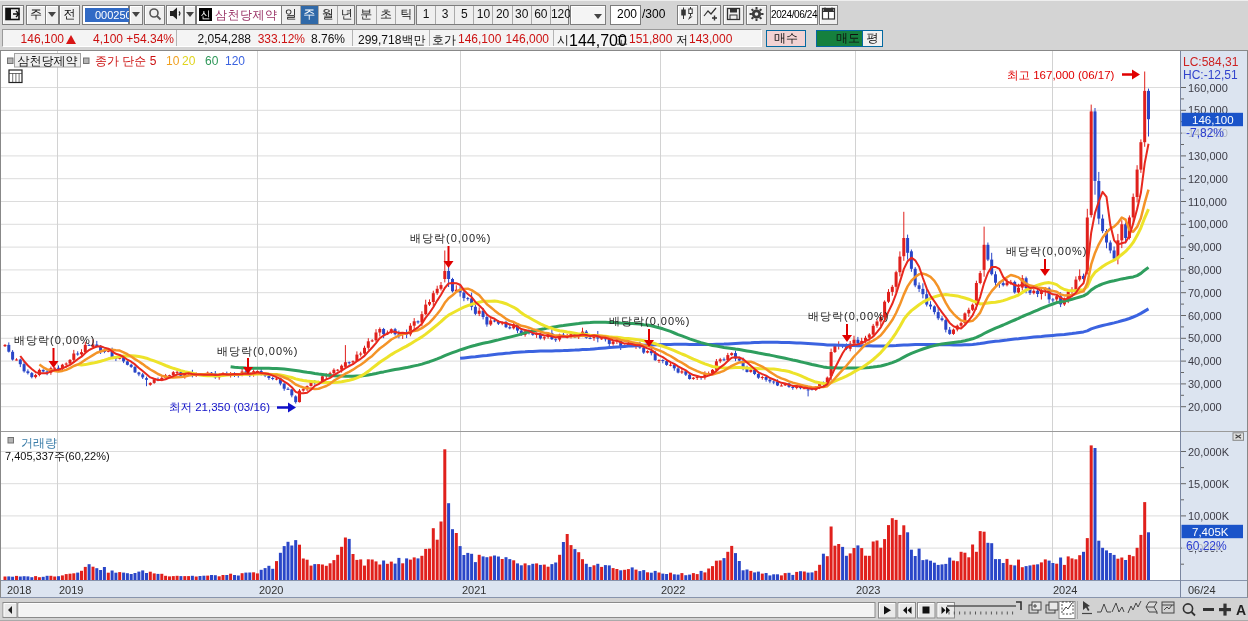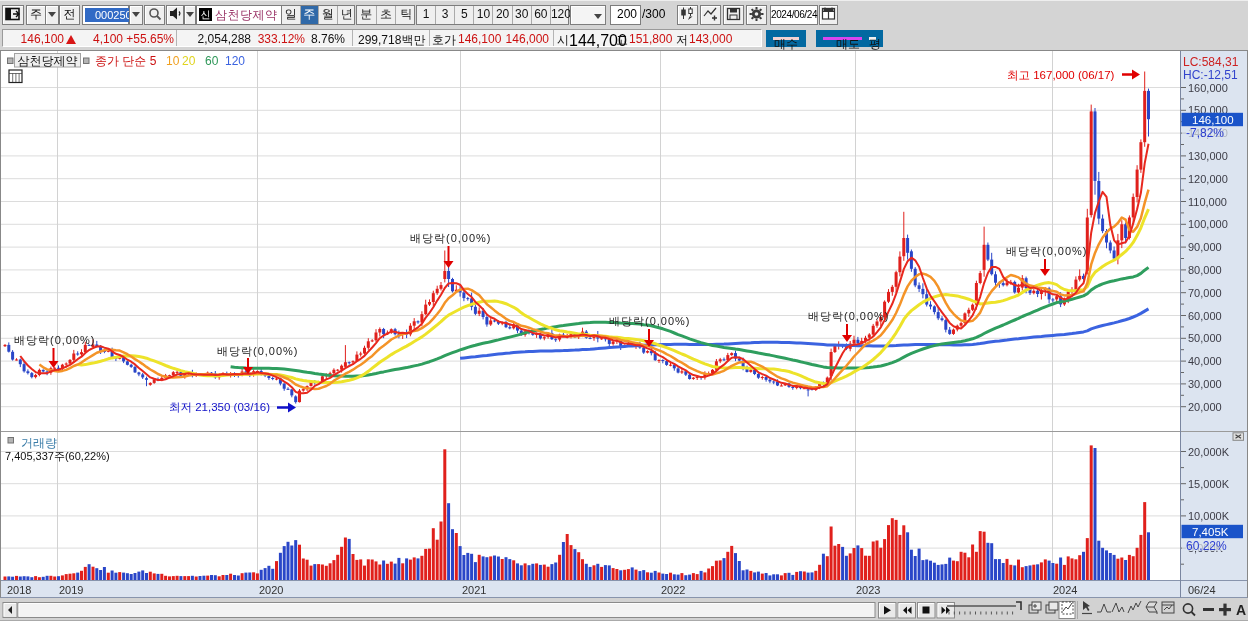--- a/index.html
+++ b/index.html
@@ -2,21 +2,21 @@
 <html><head><meta charset="utf-8"><style>
 *{margin:0;padding:0}
 body{width:1248px;height:621px;position:relative;font-family:"Liberation Sans",sans-serif;background:#d4d4d4;overflow:hidden}
 .btn{position:absolute;top:4px;height:20px;background:#efefef;border:1px solid #7d7d7d;box-sizing:border-box;font-size:12px;text-align:center;line-height:17px;color:#111;box-shadow:inset 1px 1px 0 #fff}
 .fld{position:absolute;top:4px;height:20px;background:#fff;border:1px solid #7d7d7d;box-sizing:border-box}
 .dar{display:inline-block;width:0;height:0;border-left:4px solid transparent;border-right:4px solid transparent;border-top:5px solid #444;vertical-align:middle}
 .group{position:absolute;top:4px;height:20px;background:#efefef;border:1px solid #7d7d7d;box-sizing:border-box}
 .cell{position:absolute;top:0;height:18px;font-size:12px;text-align:center;line-height:17px;color:#111;border-right:1px solid #aaa;box-sizing:border-box}
 .cell:last-child{border-right:none}
 .sel{background:#3069a8;color:#fff}
-.b2{position:absolute;top:2px;height:17px;border:7px solid #0369a1;box-sizing:border-box;font-size:12px;text-align:center;line-height:15px;color:#111}
+.b2{position:absolute;top:2px;height:17px;border:1px solid #0369a1;box-sizing:border-box;font-size:12px;text-align:center;line-height:15px;color:#111}
 </style></head>
 <body>
 <div style="position:absolute;left:0;top:0;width:1248px;height:28px;background:#d4d4d4;border-top:1px solid #eee">
     <div class="btn" style="left:2px;width:22px;"><svg width="20" height="17" viewBox="0 0 20 17">
         <rect x="3" y="2.5" width="13" height="11" fill="none" stroke="#111" stroke-width="1.6"></rect>
         <rect x="3" y="2.5" width="5" height="11" fill="#111"></rect>
         <path d="M10,8 h6 M13,5 l3,3 -3,3" stroke="#111" stroke-width="1.4" fill="none"></path>
       </svg></div>
     <div class="btn" style="left:26px;width:20px;">주</div>
     <div class="btn" style="left:45px;width:14px;"><span class="dar"></span></div>
@@ -105,36 +105,36 @@
   </div>
 <div style="position:absolute;left:0;top:28px;width:1248px;height:22px;background:#d4d4d4">
     <div style="position:absolute;left:2px;top:1px;width:760px;height:18px;background:#f4f4f4;border:1px solid #9a9a9a;border-right-color:#fff;border-bottom-color:#fff;box-sizing:border-box"></div>
     <div style="position:absolute;left:176px;top:2px;width:1px;height:16px;background:#b4b4b4"></div>
     <div style="position:absolute;left:352px;top:2px;width:1px;height:16px;background:#b4b4b4"></div>
     <div style="position:absolute;left:429px;top:2px;width:1px;height:16px;background:#b4b4b4"></div>
     <div style="position:absolute;left:553px;top:2px;width:1px;height:16px;background:#b4b4b4"></div>
     <span style="position:absolute;left:10px;top:3.5px;font-size:12px;color:#cc1111;width:54px;text-align:right;">146,100</span>
     <span style="position:absolute;left:66px;top:7px;width:0;height:0;border-left:5.5px solid transparent;border-right:5.5px solid transparent;border-bottom:9px solid #d81616"></span>
     <span style="position:absolute;left:80px;top:3.5px;font-size:12px;color:#cc1111;width:43px;text-align:right;">4,100</span>
-    <span style="position:absolute;left:120px;top:3.5px;font-size:12px;color:#cc1111;width:54px;text-align:right;">+55.65%</span>
+    <span style="position:absolute;left:120px;top:3.5px;font-size:12px;color:#cc1111;width:54px;text-align:right;">+54.34%</span>
     <span style="position:absolute;left:187px;top:3.5px;font-size:12px;color:#111;width:64px;text-align:right;">2,054,288</span>
     <span style="position:absolute;left:252px;top:3.5px;font-size:12px;color:#cc1111;width:53px;text-align:right;">333.12%</span>
     <span style="position:absolute;left:310px;top:3.5px;font-size:12px;color:#111;width:35px;text-align:right;">8.76%</span>
     <span style="position:absolute;left:358px;top:3.5px;font-size:12px;color:#111;width:70px;">299,718백만</span>
     <span style="position:absolute;left:432px;top:3.5px;font-size:12px;color:#111;">호가</span>
     <span style="position:absolute;left:458px;top:3.5px;font-size:12px;color:#cc1111;width:43px;text-align:right;">146,100</span>
     <span style="position:absolute;left:505px;top:3.5px;font-size:12px;color:#cc1111;width:44px;text-align:right;">146,000</span>
     <span style="position:absolute;left:557px;top:3.5px;font-size:12px;color:#111;">시</span>
     <span style="position:absolute;left:569px;top:3.5px;font-size:16px;color:#000000;width:43px;text-align:right;">144,700</span>
     <span style="position:absolute;left:616px;top:3.5px;font-size:12px;color:#111;">고</span>
     <span style="position:absolute;left:629px;top:3.5px;font-size:12px;color:#cc1111;width:43px;text-align:right;">151,800</span>
     <span style="position:absolute;left:676px;top:3.5px;font-size:12px;color:#111;">저</span>
     <span style="position:absolute;left:689px;top:3.5px;font-size:12px;color:#cc1111;width:43px;text-align:right;">143,000</span>
     <div class="b2" style="left:766px;width:40px;background:#f2d3d3">매수</div>
-    <div class="b2" style="left:816px;width:64px;background:#d946ef">매도</div>
+    <div class="b2" style="left:816px;width:64px;background:#15803d">매도</div>
     <div class="b2" style="left:862px;width:21px;background:#f0f0f0">평</div>
   </div>
 <svg width="1248" height="548" viewBox="0 50 1248 548" style="position:absolute;left:0;top:50px">
     <rect x="0" y="50" width="1248" height="548" fill="#ffffff"></rect>
     <rect x="1181" y="51" width="67" height="547" fill="#dce4f0"></rect>
     <rect x="0" y="581" width="1181" height="17" fill="#dce4f0"></rect>
     <line x1="1" y1="87.5" x2="1180" y2="87.5" stroke="#dcdcdc"></line>
     <line x1="1" y1="110.3" x2="1180" y2="110.3" stroke="#dcdcdc"></line>
     <line x1="1" y1="133.1" x2="1180" y2="133.1" stroke="#dcdcdc"></line>
     <line x1="1" y1="155.9" x2="1180" y2="155.9" stroke="#dcdcdc"></line>

